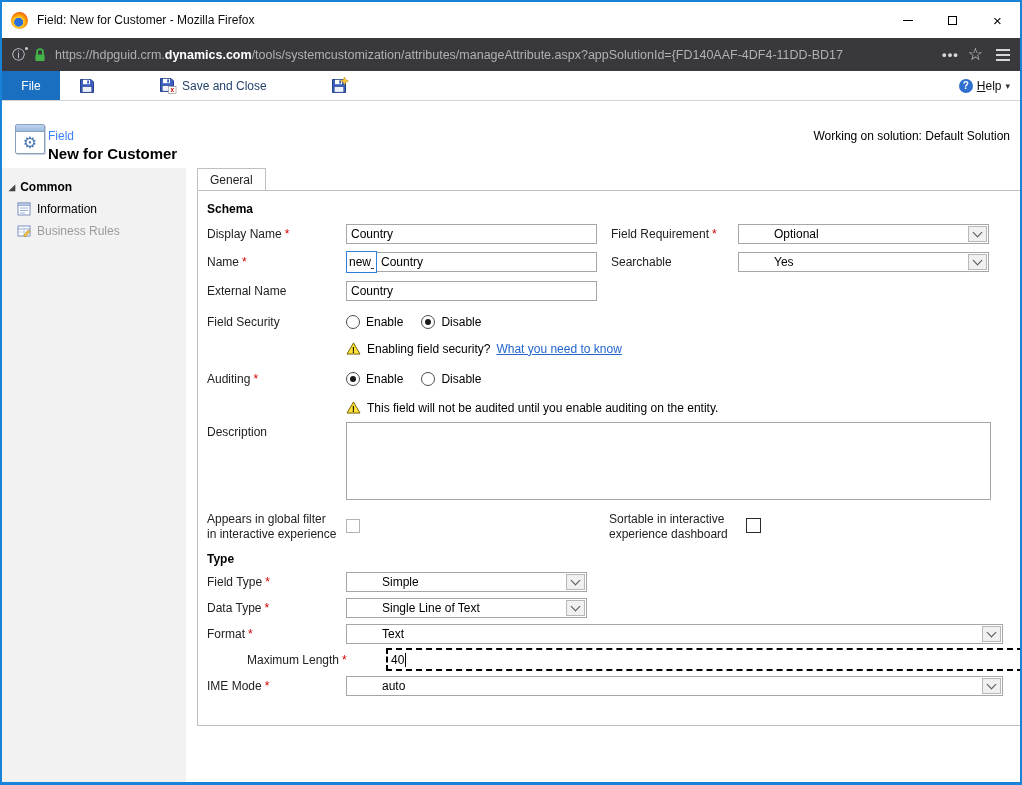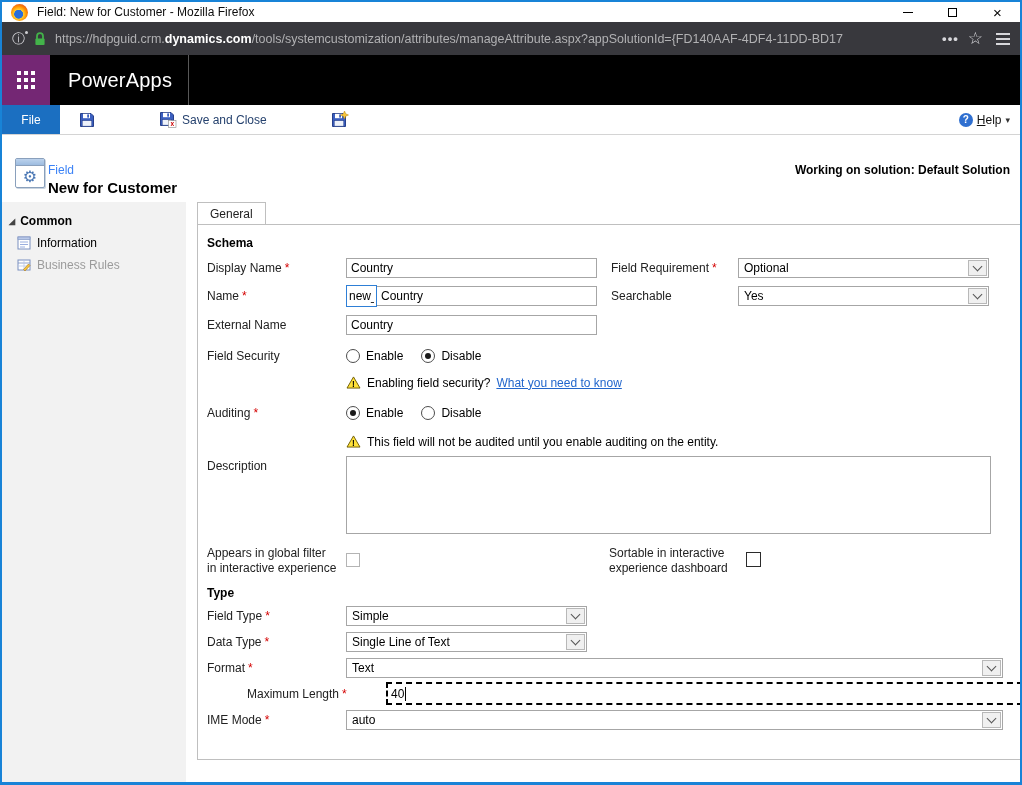--- a/index.html
+++ b/index.html
@@ -6,21 +6,21 @@
   html,body { background:#cfd8dc; }
   body { font-family:"Liberation Sans", sans-serif; }
 
   .window{
     width:1022px; height:785px; margin:0 auto; position:relative;
     border:2px solid #1883d7; border-bottom-width:3px;
     background:#fff; display:flex; flex-direction:column; overflow:hidden;
   }
 
   
-  .titlebar{ height:20px; background:#fff; display:flex; align-items:center; padding-left:9px; flex:none;border-radius:13px; }
+  .titlebar{ height:36px; background:#fff; display:flex; align-items:center; padding-left:9px; flex:none;border-radius:13px; }
   .fx-logo{ width:17px; height:17px; border-radius:50%;
     background: radial-gradient(circle at 45% 60%, #2a6fdb 0 30%, #ffcc33 34%, #ff9500 55%, #e3411f 85%, #b5231d 100%); }
   .title-text{ font-size:12px; color:#0c0c0c; margin-left:9px; }
   .win-controls{ margin-left:auto; display:flex; height:100%; }
   .win-btn{ width:45px; display:flex; align-items:center; justify-content:center; cursor:default; }
   .glyph-min{ width:10px; height:1px; background:#000; display:block; }
   .glyph-max{ width:9px; height:9px; border:1px solid #000; display:block; }
   .glyph-close{ font-size:15px; color:#000; line-height:1; }
 
   
@@ -55,21 +55,21 @@
   .help-caret{ font-size:9px; color:#333; margin-top:1px; }
 
   
   .pagehead{ height:67px; background:#fff; position:relative; flex:none; }
   .field-ic{ position:absolute; left:13px; top:23px; width:30px; height:30px; border:1px solid #8aa0bc; border-radius:2px;
     background:#fff; box-shadow:1px 1px 0 #c9d4e0; }
   .field-ic::before{ content:""; position:absolute; left:0; right:0; top:0; height:6px; background:linear-gradient(#bcd2ec,#9dbce0); border-bottom:1px solid #8aa0bc; }
   .field-ic .gear{ position:absolute; left:0; right:0; top:6px; bottom:0; display:flex; align-items:center; justify-content:center; color:#4a77b4; font-size:16px; }
   .ph-kicker{ position:absolute; left:46px; top:28px; font-size:12px; color:#3b82f6; }
   .ph-title{ position:absolute; left:46px; top:44px; font-size:15px; font-weight:bold; color:#000; }
-  .working{ position:absolute; right:10px; top:28px; font-size:12px; font-weight:bold; color:#000; }
+  .working{ position:absolute; right:10px; top:28px; font-size:12px; font-weight:normal; color:#000; }
 
   
   .body{ flex:1; display:flex; min-height:0; }
   .sidebar{ width:184px; background:#f2f2f2; padding-top:12px; font-size:12px; flex:none; }
   .tree-group{ display:flex; align-items:center; gap:5px; padding-left:7px; font-weight:bold; color:#000; cursor:pointer; }
   .expander{ font-size:8px; color:#444; }
   .tree-item{ display:flex; align-items:center; gap:6px; padding-left:15px; margin-top:8px; cursor:pointer; }
   .tree-item.dim span.lbl{ color:#9b9b9b; }
   .ti-icon{ width:14px; height:14px; flex:none; }
 
@@ -77,21 +77,21 @@
   .tabrow{ height:22px; display:flex; flex:none; }
   .tab{ height:22px; padding:0 12px; border:1px solid #bfbfbf; border-bottom:none; background:#fff;
     font-size:12px; color:#222; display:flex; align-items:center; position:relative; z-index:2; margin-bottom:-1px; cursor:pointer; }
   .formbox{ border:1px solid #bfbfbf; background:#fff; height:536px; padding:0 22px 0 9px; overflow:hidden; }
 
   .sec-h{ font-weight:bold; font-size:12px; color:#000; margin-top:11px; }
   .frow{ display:grid; grid-template-columns:139px 251px 14px 127px 251px; align-items:center; margin-top:7px; font-size:12px; min-height:21px; }
   .frow .lab{ color:#222; padding-right:6px; }
   .req{ color:#d40000; margin-left:3px; }
   .tbox{ height:20px; width:100%; border:1px solid #a6a6a6; font-size:12px; padding:0 4px; font-family:inherit; color:#000; background:#fff; }
-  .sel{ height:20px; width:100%; border:1px solid #a6a6a6; background:#fff; display:flex; align-items:center; cursor:pointer; }
+  .sel{ height:20px; width:100%; border:1px solid #a6a6a6; background:#fff; display:flex; align-items:center; cursor:pointer;padding-left:30px; }
   .sel-text{ flex:1; padding:0 5px; font-size:12px; color:#000; white-space:nowrap; overflow:hidden; }
   .sel-btn{ width:19px; height:16px; margin:1px; background:#f0f0f0; border:1px solid #b8b8b8; display:flex; align-items:center; justify-content:center; flex:none; }
   .chev{ width:7px; height:7px; border-right:1.5px solid #555; border-bottom:1.5px solid #555; transform:rotate(45deg); margin-top:-3px; }
 
   .name-wrap{ display:flex; align-items:center; }
   .prefix-box{ width:31px; height:22px; border:1px solid #2e7fd6; font-size:12px; padding:0 2px; font-family:inherit; flex:none; position:relative; z-index:1; background:#fff; }
   .name-wrap .tbox{ margin-left:-1px; }
 
   .radio-row{ display:flex; align-items:center; }
   .radio-opt{ display:flex; align-items:center; gap:6px; margin-right:18px; cursor:pointer; }
@@ -148,37 +148,20 @@
     <span class="url-text"><span class="url-pre">https://hdpguid.crm.</span><span class="url-domain">dynamics.com</span><span class="url-fadeable">/tools/systemcustomization/attributes/manageAttribute.aspx?appSolutionId={FD140AAF-4DF4-11DD-BD17</span></span>
     <span class="dots-ic">•••</span>
     <span class="star-ic">☆</span>
     <span class="menu-ic">
         <i></i>
         <i></i>
         <i></i>
       </span>
   </div>
 
-  <div class="appbar">
-    <div class="waffle">
-      <span class="waffle-grid">
-          <i></i>
-          <i></i>
-          <i></i>
-          <i></i>
-          <i></i>
-          <i></i>
-          <i></i>
-          <i></i>
-          <i></i>
-        </span>
-    </div>
-    <div class="brand">PowerApps</div>
-    <div class="appbar-div"></div>
-  </div>
 
   <div class="ribbon">
     <div class="file-tab">File</div>
 
     <div class="rb-group">
       <span class="rb-btn">
         <svg width="16" height="16" viewBox="0 0 16 16">
           <path d="M1.5 1.5 h10.5 l2.5 2.5 v10.5 h-13 z" fill="#3b5fc0" stroke="#27408b"></path>
           <rect x="4" y="1.8" width="7" height="4.4" fill="#fff"></rect>
           <rect x="8.2" y="2.4" width="1.8" height="3.2" fill="#3b5fc0"></rect>

